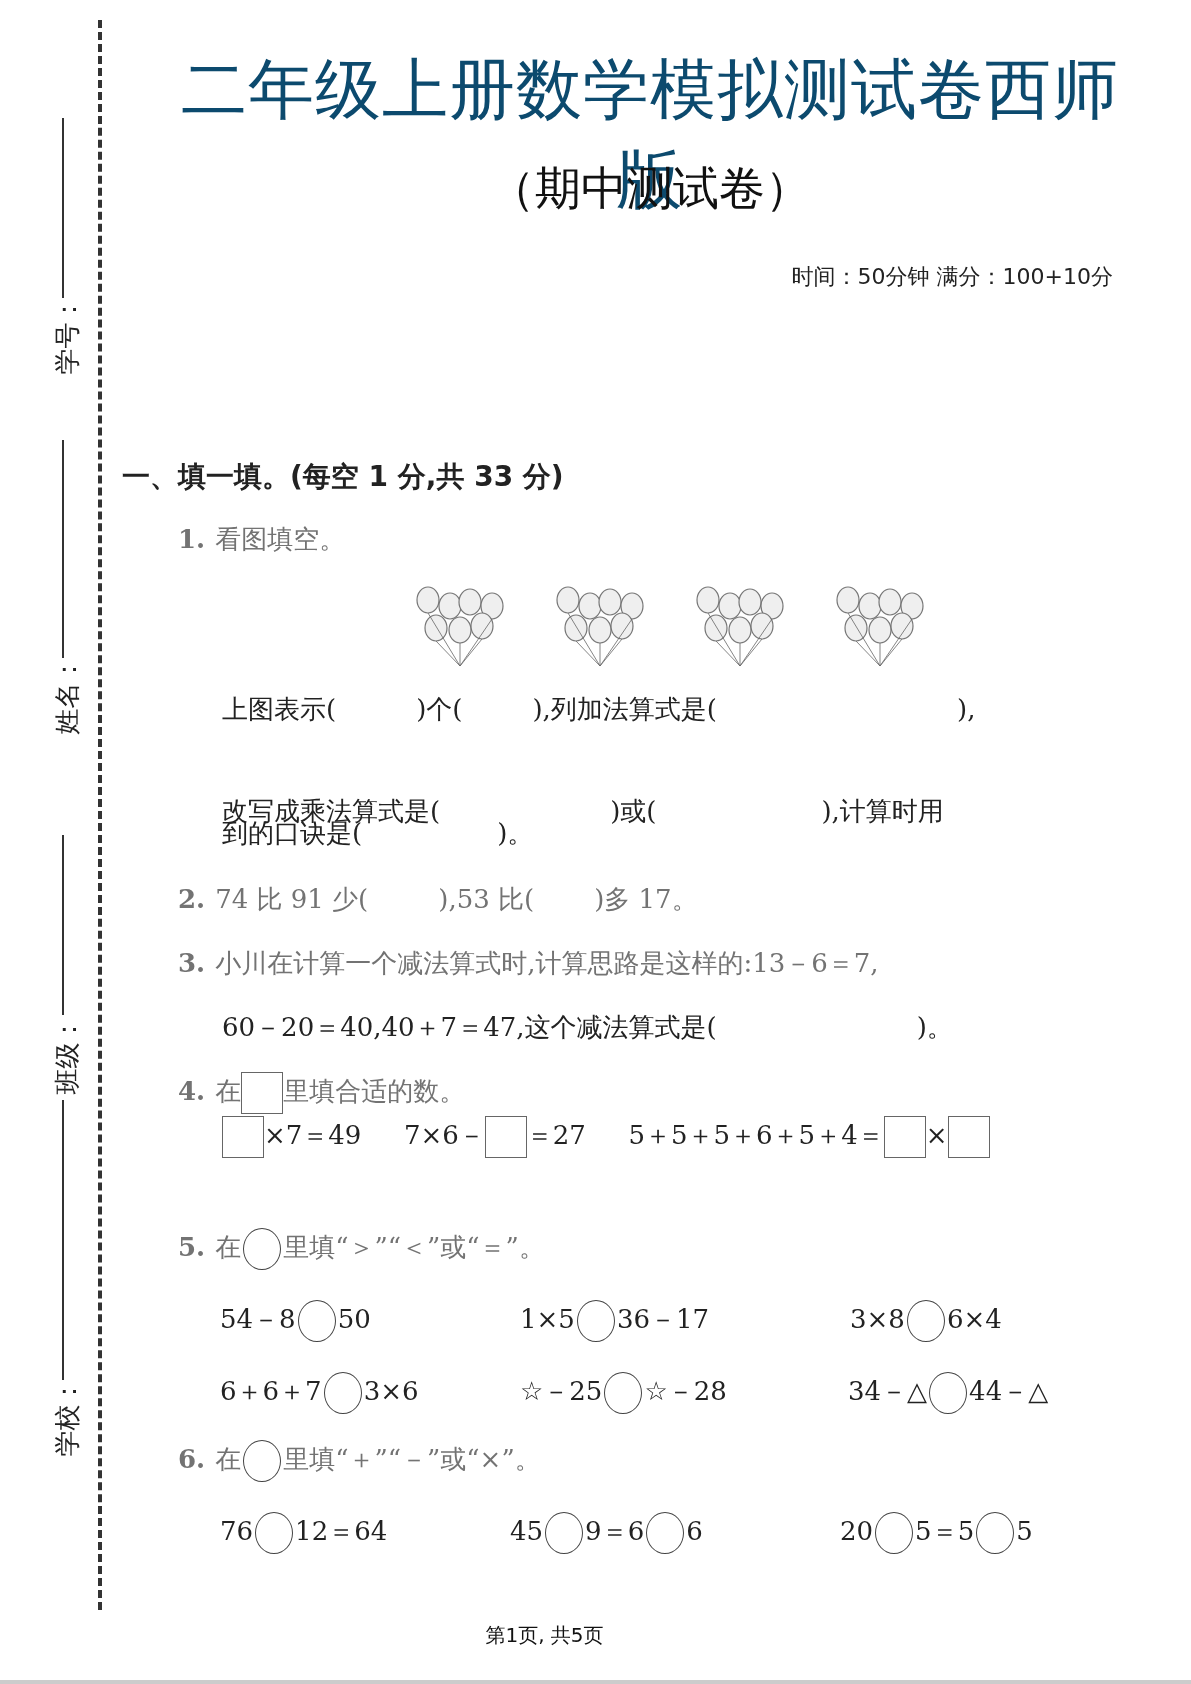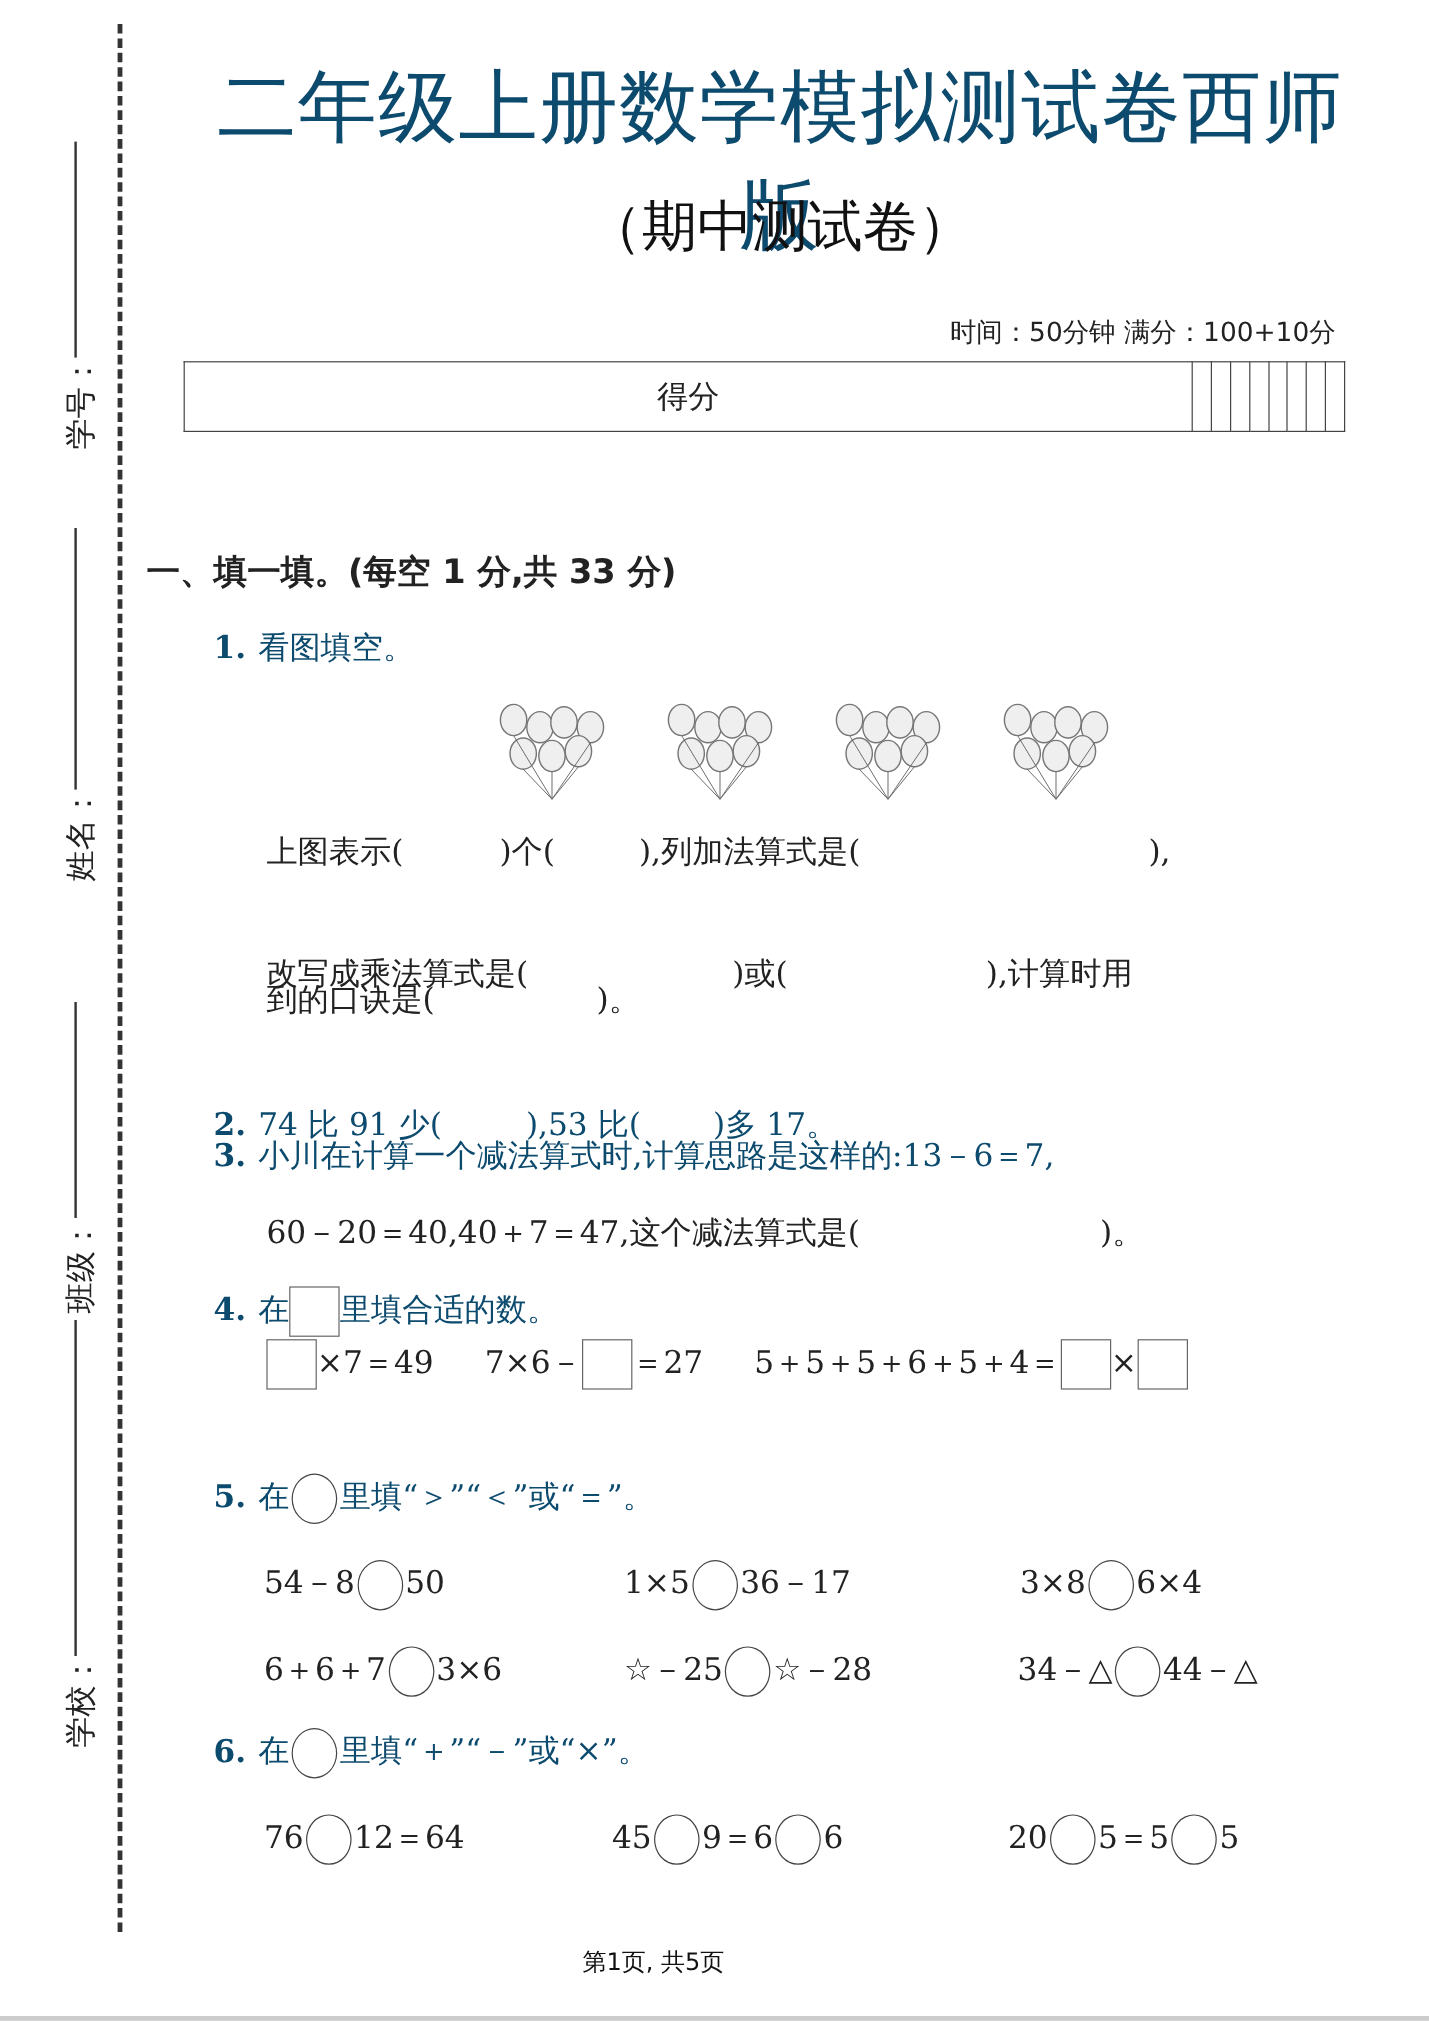--- a/index.html
+++ b/index.html
@@ -18,21 +18,21 @@
               font-family: "DejaVu Sans", sans-serif; font-size: 46px; color: #111; }
   .meta { position: absolute; top: 262px; right: 78px; font-family: "DejaVu Sans", sans-serif; font-size: 22px; color:#222; }
 
   table.score { position: absolute; top: 301px; left: 153px; width: 968px; border-collapse: collapse;
                 font-family: "DejaVu Sans", sans-serif; font-size: 26px; }
   table.score td { border: 1.5px solid #444; text-align: center; height: 53px; padding: 0; }
   table.score tr.r2 td { height: 57px; }
 
   .section-heading { position: absolute; top: 458px; left: 122px; font-family: "DejaVu Sans", sans-serif;
                      font-size: 28px; font-weight: bold; color:#222; }
-  .q { position: absolute; left: 178px; font-size: 26px; white-space: nowrap; color:#0c4a6e; }
+  .q { position: absolute; left: 178px; font-size: 26px; white-space: nowrap; color:#737373; }
   .qnum { font-weight: bold; margin-right: 10px; }
   .line { position: absolute; left: 222px; font-size: 26px; white-space: nowrap; color:#222; }
   .blank { display: inline-block; }
 
   .box { display: inline-block; width: 40px; height: 40px; border: 1.5px solid #666; vertical-align: middle; }
   .circ { display: inline-block; width: 36px; height: 40px; border: 1.5px solid #444; border-radius: 50%; vertical-align: middle; margin: 0 2px; }
 
   .balloons { position: absolute; top: 582px; left: 410px; width: 520px; height: 90px; display: flex; justify-content: space-between; }
   .bunch { width: 100px; height: 90px; }
 
@@ -56,31 +56,20 @@
 
 <div class="side-line" style="top:1100px;height:280px;"></div>
 <div class="side-label" style="top:1400px;">学校：</div>
 
 <div class="title">二年级上册数学模拟测试卷西师版</div>
 <div class="subtitle">（期中测试卷）</div>
 <div class="meta">时间：50分钟  满分：100+10分</div>
 
 <table class="score">
   <tbody>
-  <tr class="r2">
-    <td>得分</td>
-    <td></td>
-    <td></td>
-    <td></td>
-    <td></td>
-    <td></td>
-    <td></td>
-    <td></td>
-    <td></td>
-  </tr>
 </tbody>
   </table>
 
 <div class="section-heading">一、填一填。(每空 1 分,共 33 分)</div>
 
 <div class="q" style="top:522px;">
   <span class="qnum">1.</span><span>看图填空。</span>
 </div>
 
 <div class="balloons">
@@ -145,21 +134,21 @@
 <div class="line" style="top:692px;">
   <span>上图表示(</span><span class="blank" style="width:80px"></span><span>)个(</span><span class="blank" style="width:70px"></span><span>),列加法算式是(</span><span class="blank" style="width:240px"></span><span>),</span>
 </div>
 <div class="line" style="top:794px;">
   <span>改写成乘法算式是(</span><span class="blank" style="width:170px"></span><span>)或(</span><span class="blank" style="width:165px"></span><span>),计算时用</span>
 </div>
 <div class="line" style="top:816px;">
   <span>到的口诀是(</span><span class="blank" style="width:135px"></span><span>)。</span>
 </div>
 
-<div class="q" style="top:920px;">
+<div class="q" style="top:882px;">
   <span class="qnum">2.</span><span>74 比 91 少(</span><span class="blank" style="width:70px"></span><span>),53 比(</span><span class="blank" style="width:60px"></span><span>)多 17。</span>
 </div>
 
 <div class="q" style="top:946px;">
   <span class="qnum">3.</span><span>小川在计算一个减法算式时,计算思路是这样的:13－6＝7,</span>
 </div>
 <div class="line" style="top:1010px;">
   <span>60－20＝40,40＋7＝47,这个减法算式是(</span><span class="blank" style="width:200px"></span><span>)。</span>
 </div>
 

